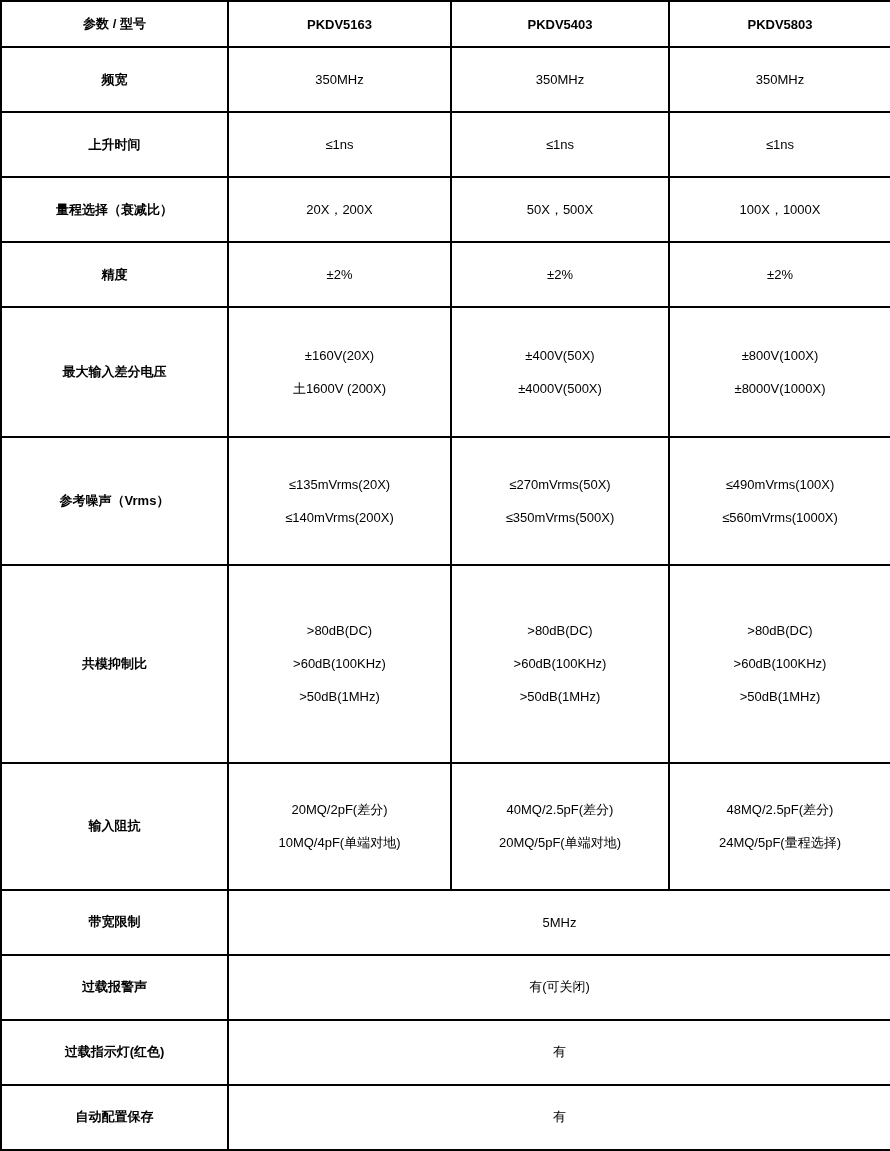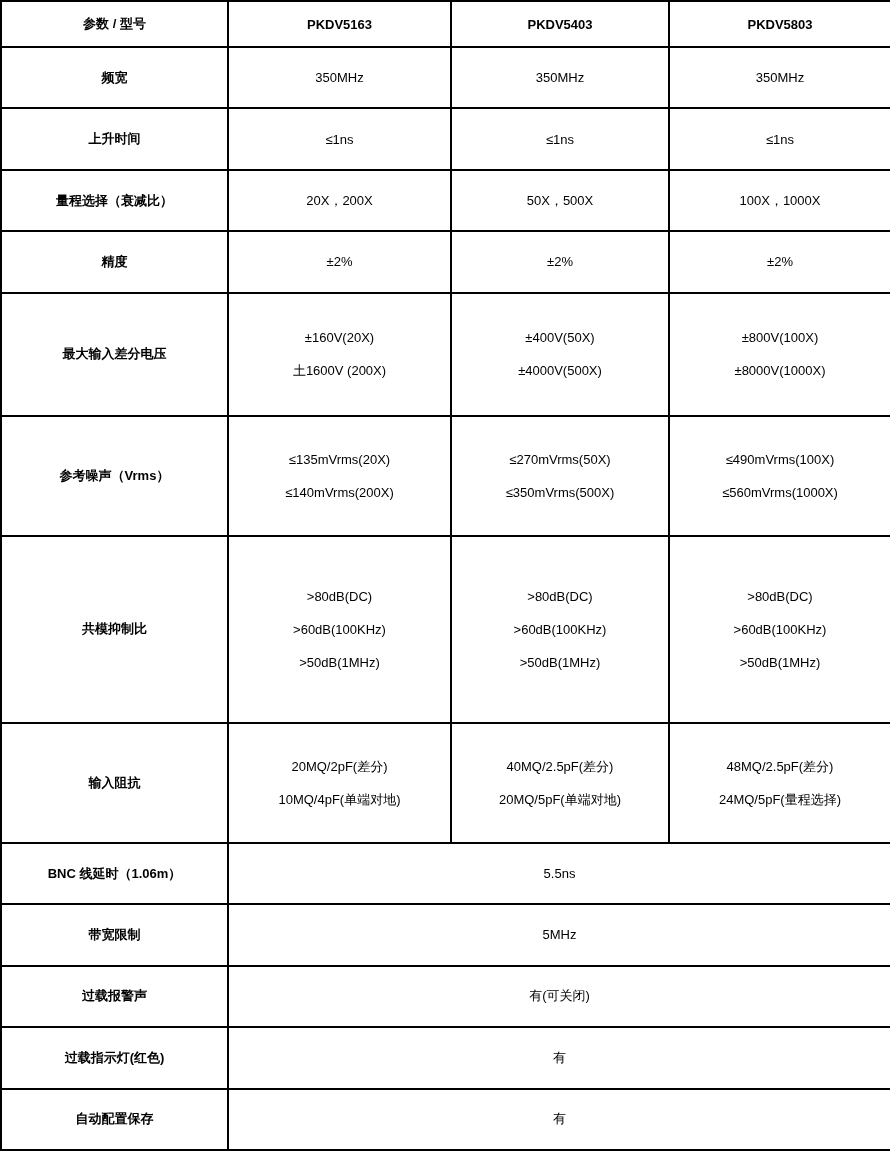--- a/index.html
+++ b/index.html
@@ -177,24 +177,20 @@
         <td class="value-cell">
           <div class="cell-line">40MQ/2.5pF(差分)</div>
           <div class="cell-line">20MQ/5pF(单端对地)</div>
         </td>
         <td class="value-cell">
           <div class="cell-line">48MQ/2.5pF(差分)</div>
           <div class="cell-line">24MQ/5pF(量程选择)</div>
         </td>
       </tr>
       <tr class="h-1">
-        <th class="row-label">BNC 线延时（1.06m）</th>
-        <td class="value-cell" colspan="3">5.5ns</td>
-      </tr>
-      <tr class="h-1">
         <th class="row-label">带宽限制</th>
         <td class="value-cell" colspan="3">5MHz</td>
       </tr>
       <tr class="h-1">
         <th class="row-label">过载报警声</th>
         <td class="value-cell" colspan="3">有(可关闭)</td>
       </tr>
       <tr class="h-1">
         <th class="row-label">过载指示灯(红色)</th>
         <td class="value-cell" colspan="3">有</td>

